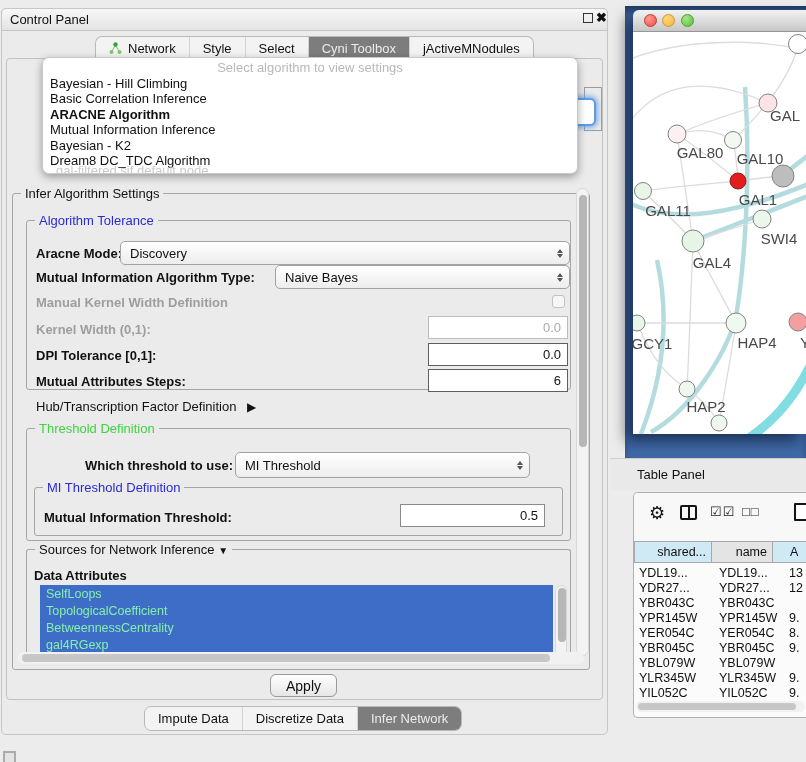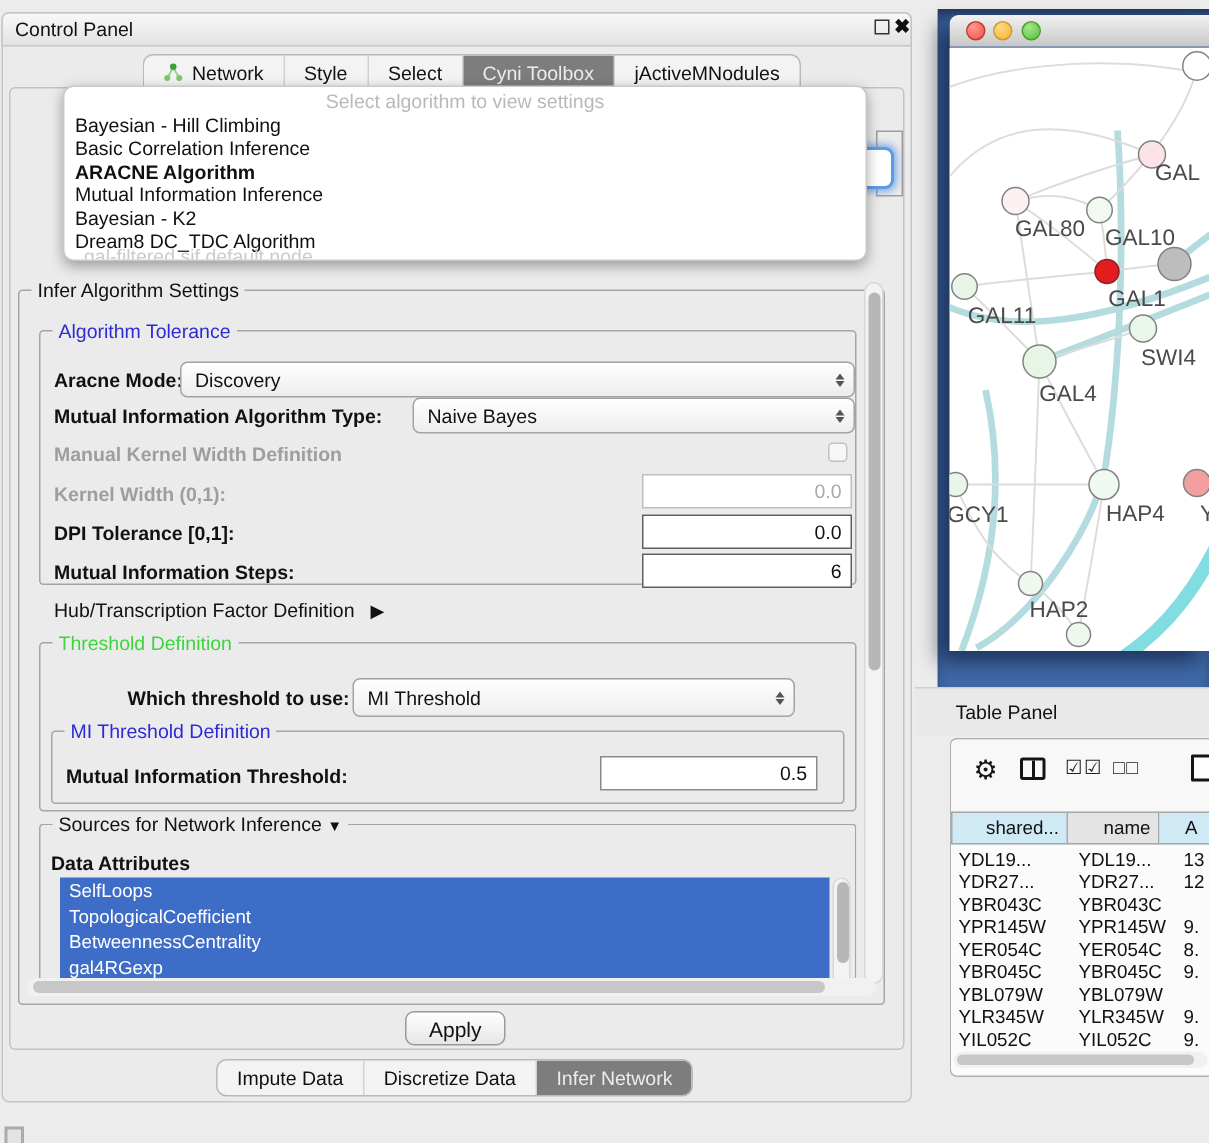--- a/index.html
+++ b/index.html
@@ -32,21 +32,21 @@
   .spin i{width:0;height:0;border-left:3.5px solid transparent;border-right:3.5px solid transparent}
   .spin .up{border-bottom:4px solid #555}
   .spin .dn{border-top:4px solid #555}
   .tfield{position:absolute;background:#fff;border:1px solid #5f5f5f;font-size:13px;box-sizing:border-box;
       display:flex;align-items:center;justify-content:flex-end;padding:0 6px}
   .tfield.disabled{border-color:#bdbdbd;color:#a9a9a9}
   .checkbox{position:absolute;width:13px;height:13px;border:1px solid #c2c2c2;border-radius:3px;background:#f6f6f6;box-sizing:border-box}
   .vtrack{position:absolute;background:#f3f3f3;border:1px solid #d8d8d8;border-radius:7px;box-sizing:border-box}
   .vthumb{position:absolute;background:#b7b7b7;border-radius:6px}
   .attr-list{position:absolute;background:#3d6dc7;overflow:hidden}
-  .attr-item{color:#ffffff;font-size:12.5px;padding:1.5px 0 1.5px 6px;white-space:nowrap}
+  .attr-item{color:#86efac;font-size:12.5px;padding:1.5px 0 1.5px 6px;white-space:nowrap}
   .apply-btn{position:absolute;display:flex;align-items:center;justify-content:center;font-size:14px;
       background:linear-gradient(#ffffff,#e6e6e6);border:1px solid #9a9a9a;border-radius:6px;box-sizing:border-box}
   
   .dd{position:absolute;left:42px;top:57px;width:536px;height:117px;background:#fff;border:1px solid #c9c9c9;
       border-radius:7px;box-shadow:0 3px 9px rgba(0,0,0,.35);z-index:50;overflow:hidden;box-sizing:border-box}
   .dd-ph{height:16px;text-align:center;color:#b9b9b9;font-size:13px;padding-top:2px}
   .dd-item{font-size:13px;line-height:15.4px;padding-left:7px;white-space:nowrap}
   .dd-item.sel{font-weight:bold}
   .dd-ghost{position:absolute;left:13px;top:105px;font-size:13px;color:#cbcbcb;white-space:nowrap}
   .focus-combo{position:absolute;left:570px;top:98px;width:26px;height:28px;background:#fff;border:2px solid #5f9be4;
@@ -148,21 +148,21 @@
   <span class="flabel" style="left:36px;top:295px;color:#9e9e9e">Manual Kernel Width Definition</span>
   <div class="checkbox" style="left:552px;top:295px"></div>
   <span class="flabel" style="left:36px;top:322px;color:#9e9e9e">Kernel Width (0,1):</span>
   <div class="tfield disabled" style="left:428px;top:316px;width:140px;height:23px">
     <span>0.0</span>
   </div>
   <span class="flabel" style="left:36px;top:348px">DPI Tolerance [0,1]:</span>
   <div class="tfield" style="left:428px;top:343px;width:140px;height:23px">
     <span>0.0</span>
   </div>
-  <span class="flabel" style="left:36px;top:374px">Mutual Information Steps:</span>
+  <span class="flabel" style="left:36px;top:374px">Mutual Attributes Steps:</span>
   <div class="tfield" style="left:428px;top:369px;width:140px;height:23px">
     <span>6</span>
   </div>
 
   <span class="plain-label" style="left:36px;top:399px">
     <span>Hub/Transcription Factor Definition</span>
     <span style="font-size:12px;margin-left:7px">▶</span>
   </span>
 
   <div class="group" style="left:26px;top:428px;width:545px;height:113px">

